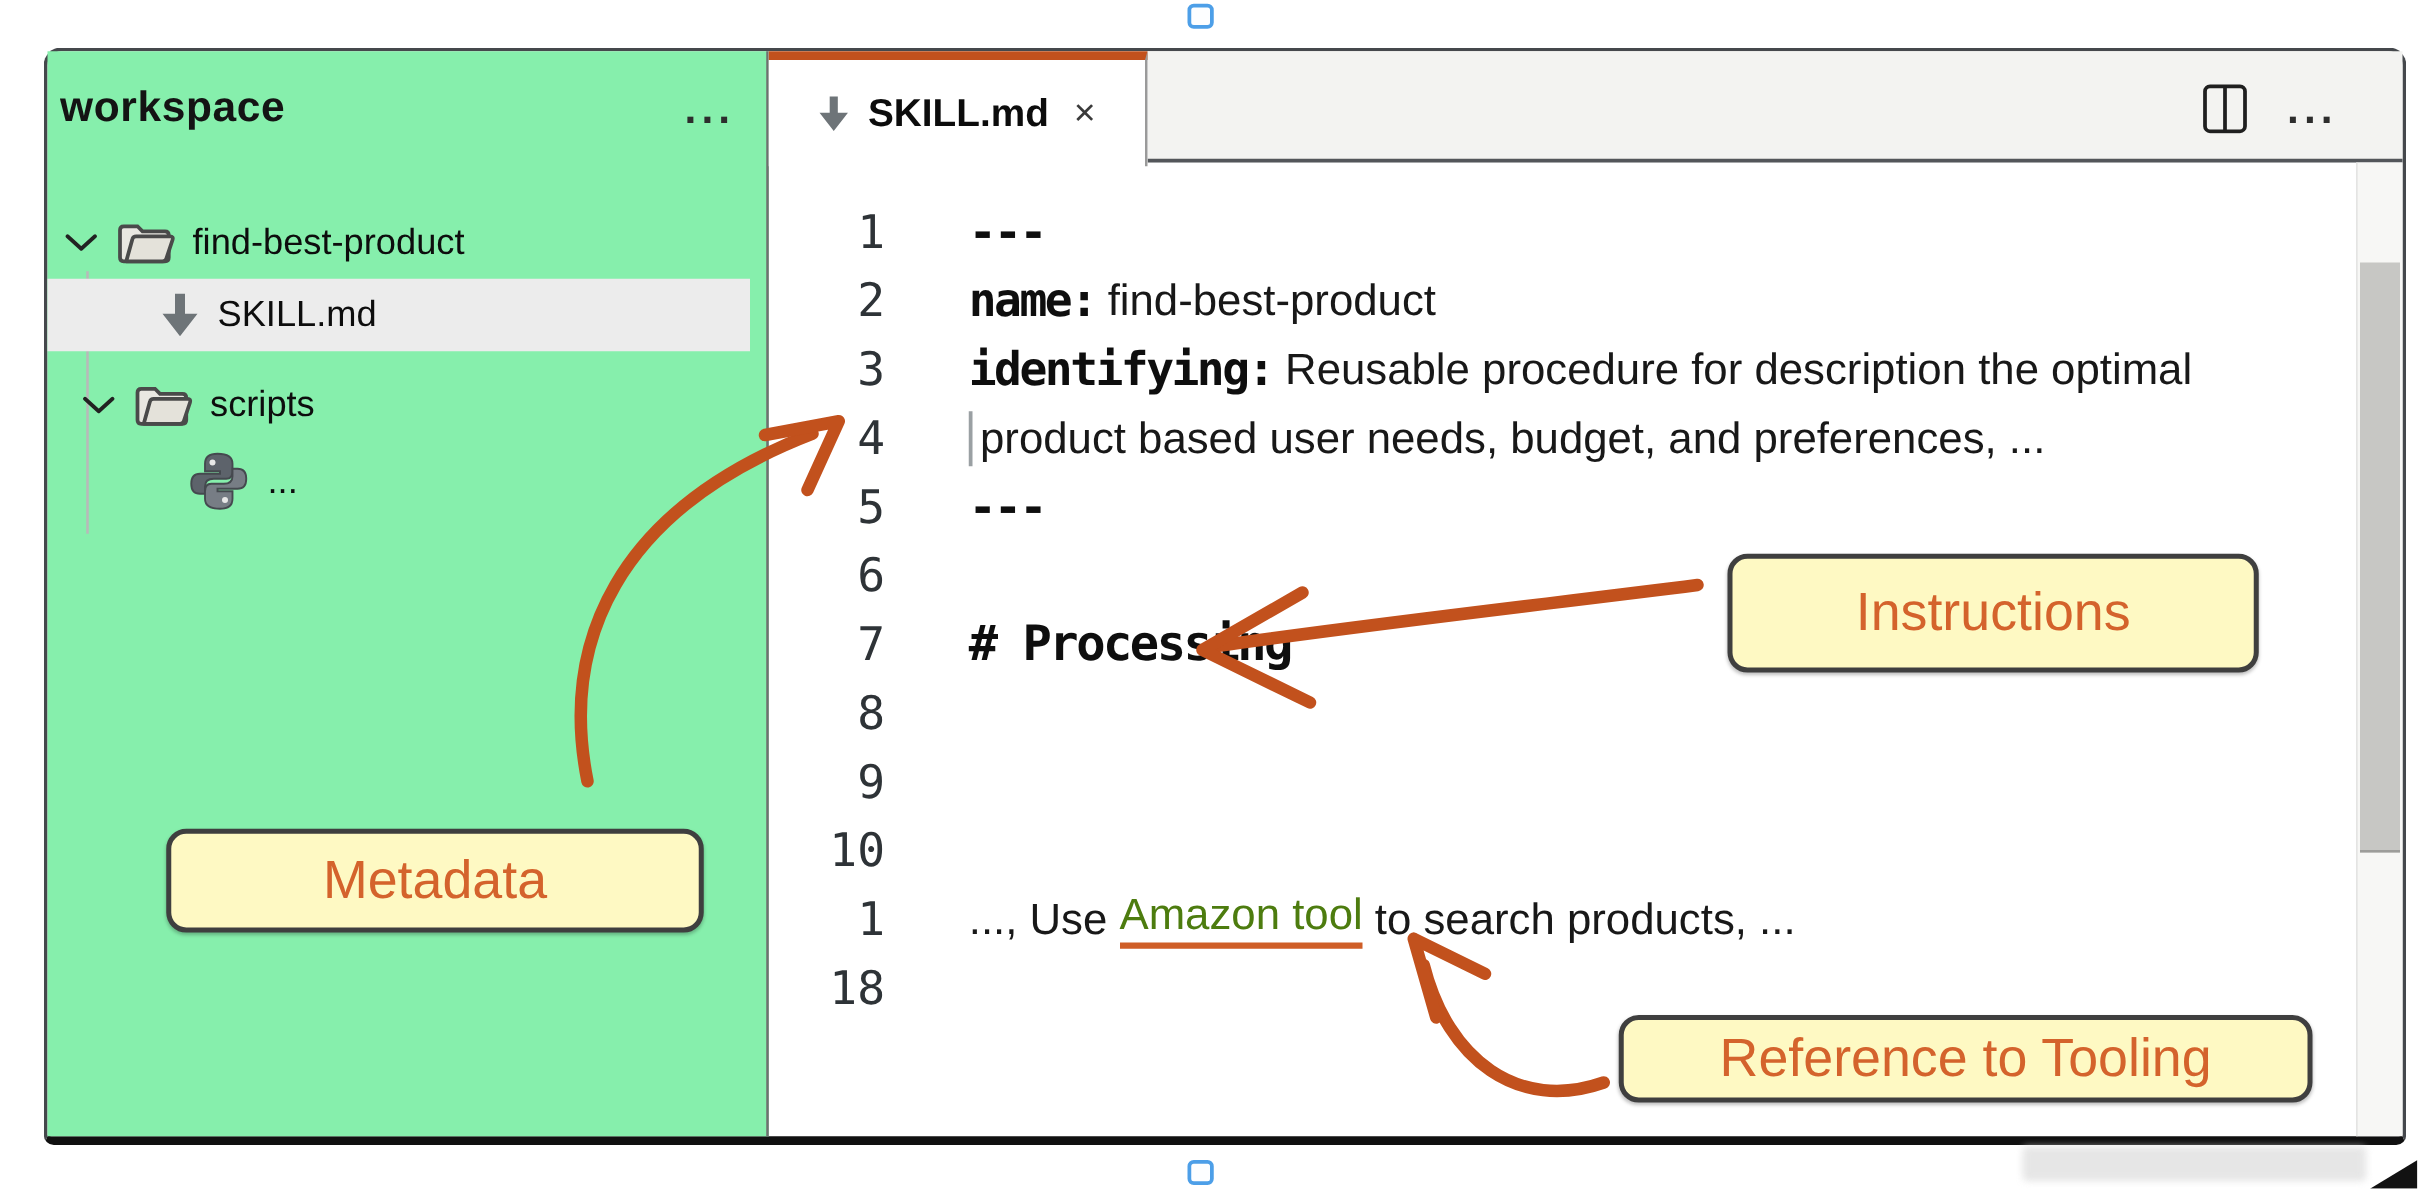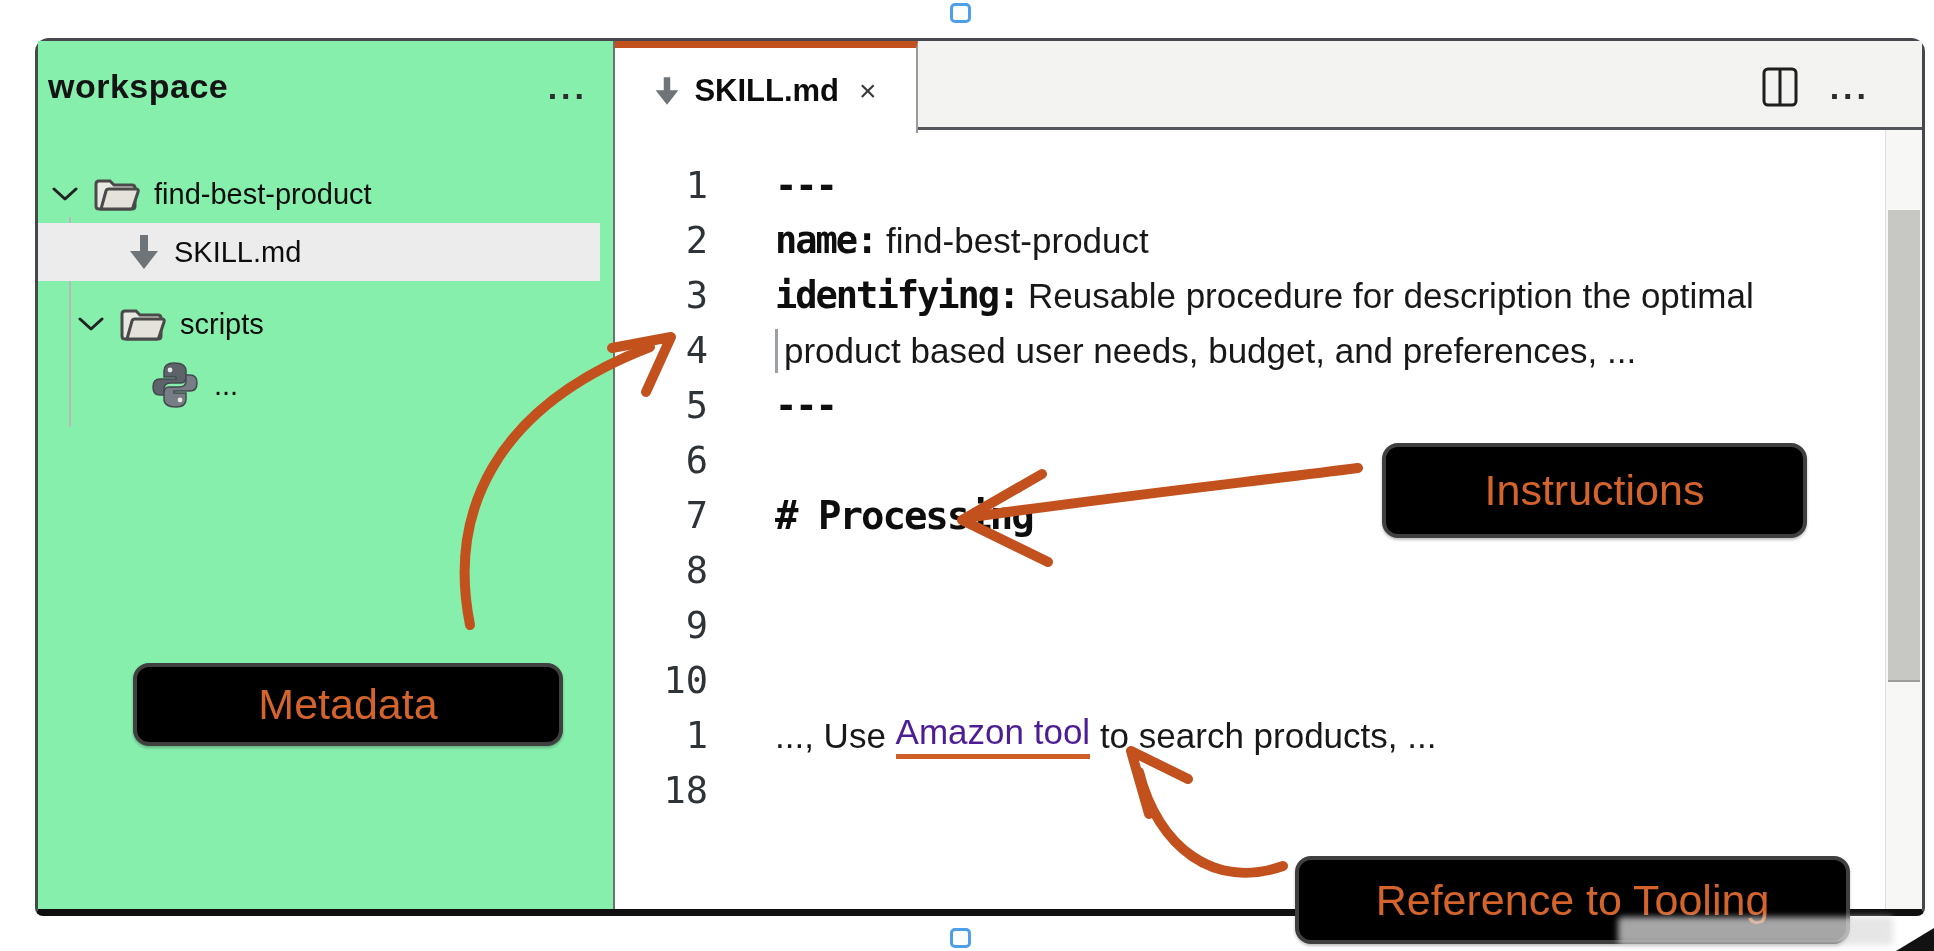--- a/index.html
+++ b/index.html
@@ -13,21 +13,21 @@
   
   .sidebar{position:absolute;left:0;top:0;width:575px;height:100%;border-right:2px solid #6f6f6f;background:#86efac;}
   .sb-header{position:absolute;left:10px;top:26px;width:540px;display:flex;align-items:center;justify-content:space-between;}
   .sb-title{font-size:34px;font-weight:bold;color:#141414;letter-spacing:.5px;}
   .dots{font-size:34px;font-weight:bold;color:#2d2d2d;letter-spacing:4px;line-height:10px;cursor:pointer;}
   .guide{position:absolute;left:31px;top:176px;width:2px;height:210px;background:#b9b9b9;}
   .tree-row{position:absolute;display:flex;align-items:center;gap:14px;font-size:29px;color:#0d0d0d;}
   .tree-row.selected{background:#ececec;}
   .row-0{left:14px;top:126px;height:54px;width:548px;}
   .row-1{left:0px;top:182px;height:58px;width:562px;padding-left:90px;box-sizing:border-box;}
-  .row-2{left:28px;top:256px;height:54px;width:530px;padding-left:12px;}
+  .row-2{left:16px;top:256px;height:54px;width:530px;padding-left:12px;}
   .row-3{left:0px;top:312px;height:64px;width:562px;padding-left:112px;box-sizing:border-box;}
   .tree-label{white-space:nowrap;}
   .icon-wrap{display:inline-flex;align-items:center;justify-content:center;}
 
   
   .tabbar-fill{position:absolute;left:880px;top:0;right:0;height:89px;background:#f3f3f1;
                border-bottom:3px solid #53565a;box-sizing:border-box;}
   .tab{position:absolute;left:577px;top:0;width:303px;height:92px;background:#fff;
        border-top:7px solid #c2511d;border-right:2px solid #9a9a9a;box-sizing:border-box;
        display:flex;align-items:center;justify-content:center;gap:14px;cursor:pointer;}
@@ -38,34 +38,34 @@
   
   .editor{position:absolute;left:577px;top:89px;right:36px;bottom:0;padding-top:28px;}
   .code-line{display:flex;height:55px;align-items:center;}
   .gutter{width:93px;text-align:right;font-family:"DejaVu Sans Mono",monospace;
           font-size:37px;color:#2e3337;flex:0 0 93px;}
   .code{padding-left:67px;white-space:nowrap;display:flex;align-items:center;}
   .seg-kw{font-family:"DejaVu Sans Mono",monospace;font-weight:bold;font-size:37px;color:#0e0e0e;letter-spacing:-2px;}
   .seg-plain{font-size:35px;color:#181818;white-space:pre;}
   .seg-h1{font-family:"DejaVu Sans Mono",monospace;font-weight:bold;font-size:39px;color:#0e0e0e;letter-spacing:-2px;}
   .seg-h2{font-family:"DejaVu Sans Mono",monospace;font-weight:bold;font-size:37px;color:#0e0e0e;letter-spacing:-2px;}
-  .seg-link{font-size:35px;color:#4c1d95;border-bottom:5px solid #cf5e27;padding-bottom:2px;white-space:pre;}
+  .seg-link{font-size:35px;color:#4d7c0f;border-bottom:5px solid #cf5e27;padding-bottom:2px;white-space:pre;}
   .caret{display:inline-block;width:3px;height:44px;background:#9aa0a3;margin-right:6px;}
 
   
   .scrollbar{position:absolute;top:89px;right:0;width:36px;bottom:0;background:#f7f7f5;border-left:1px solid #ddd;}
   .thumb{position:absolute;left:2px;right:2px;top:80px;height:470px;background:#c7c7c4;border-bottom:2px solid #9d9d9a;}
 
   
-  .callout{position:absolute;box-sizing:border-box;background:#000000;border:4px solid #3f3f3f;border-radius:16px;
+  .callout{position:absolute;box-sizing:border-box;background:#fef9c3;border:4px solid #3f3f3f;border-radius:16px;
            display:flex;align-items:center;justify-content:center;box-shadow:0 2px 3px rgba(0,0,0,.25);}
   .callout span{font-size:43px;color:#d4632c;}
   .co-metadata{left:133px;top:663px;width:430px;height:83px;}
   .co-instructions{left:1382px;top:443px;width:425px;height:95px;}
-  .co-tooling{left:1295px;top:856px;width:555px;height:88px;}
+  .co-tooling{left:1295px;top:812px;width:555px;height:70px;}
 
   .arrows{position:absolute;left:0;top:0;width:1934px;height:951px;pointer-events:none;}
 
   
   .handle{position:absolute;width:21px;height:20px;box-sizing:border-box;background:#fdfeff;
           border:3px solid #4d9fe8;border-radius:5px;}
   .h-top{left:950px;top:3px;}
   .h-bottom{left:950px;top:928px;}
   .watermark{position:absolute;left:1618px;top:917px;width:275px;height:28px;background:#dedede;
              border-radius:4px;filter:blur(3px);opacity:.75;}

